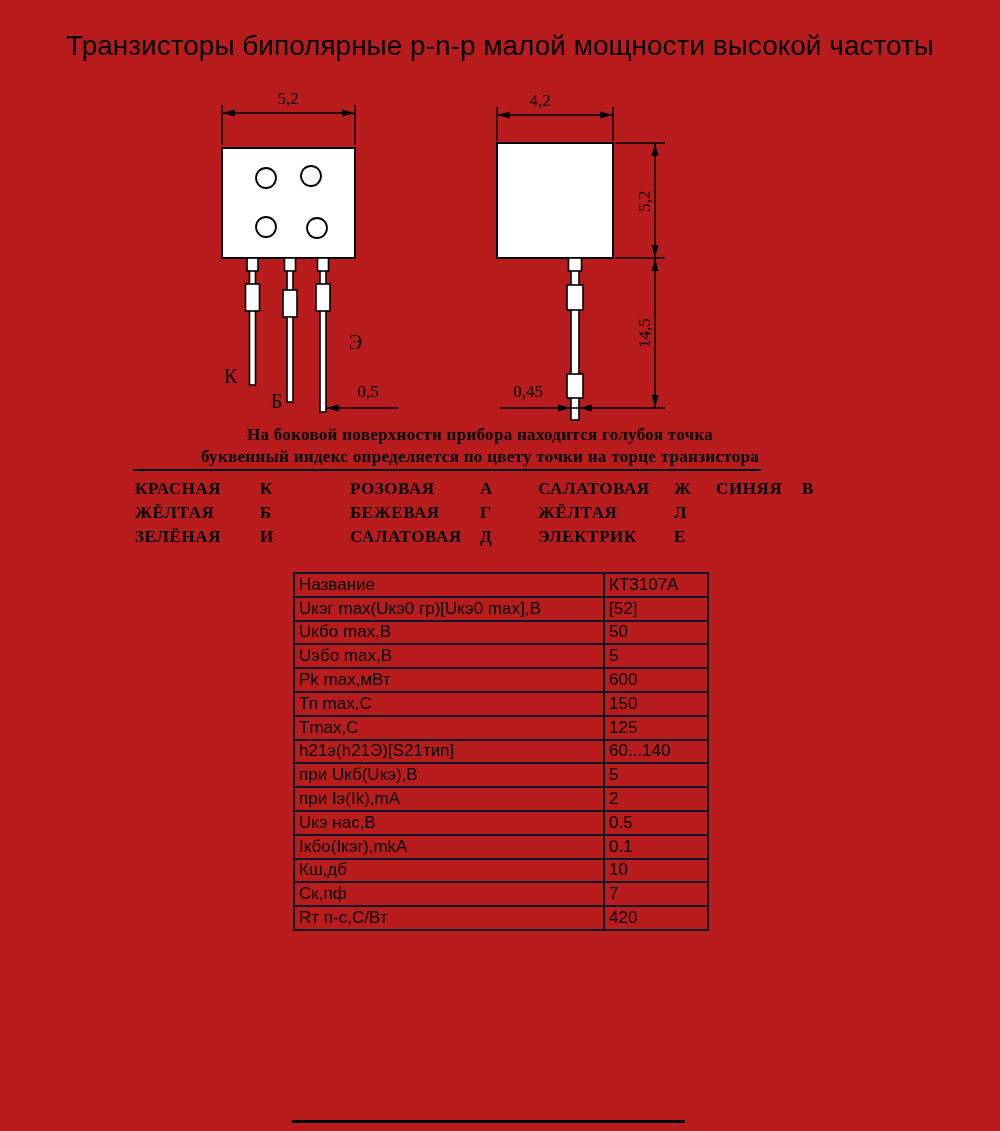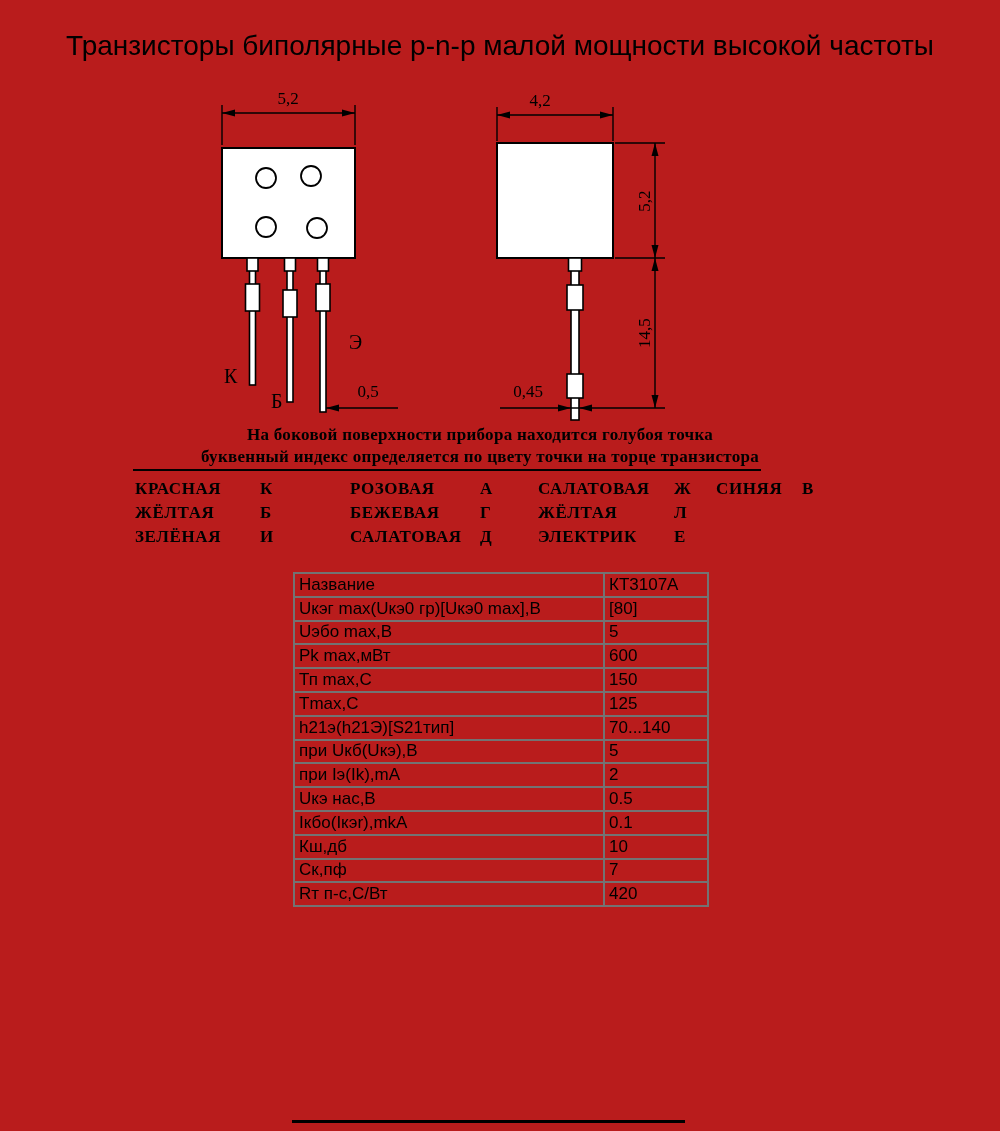--- a/index.html
+++ b/index.html
@@ -63,21 +63,21 @@
   }
   .params {
     position: absolute;
     top: 572px;
     left: 293px;
     border-collapse: collapse;
     font-family: "Liberation Sans", sans-serif;
     font-size: 17px;
   }
   .params td {
-    border: 2px solid #737373;
+    border: 2px solid #0f172a;
     padding: 0 4px;
     height: 23.8px;
     vertical-align: middle;
     white-space: nowrap;
   }
   .params td.pname { width: 310px; }
   .params td.pval  { width: 104px; }
   .footer-line {
     position: absolute;
     top: 1120px;
@@ -229,41 +229,45 @@
   </div>
 
   <table class="params">
     <tbody>
       <tr>
         <td class="pname">Название</td>
         <td class="pval">КТ3107А</td>
       </tr>
       <tr>
         <td class="pname">Uкэг max(Uкэ0 гр)[Uкэ0 max],В</td>
-        <td class="pval">[80]</td>
+        <td class="pval">[52]</td>
+      </tr>
+      <tr>
+        <td class="pname">Uкбо max,В</td>
+        <td class="pval">50</td>
       </tr>
       <tr>
         <td class="pname">Uэбо max,В</td>
         <td class="pval">5</td>
       </tr>
       <tr>
         <td class="pname">Pk max,мВт</td>
         <td class="pval">600</td>
       </tr>
       <tr>
         <td class="pname">Тп max,С</td>
         <td class="pval">150</td>
       </tr>
       <tr>
         <td class="pname">Tmax,С</td>
         <td class="pval">125</td>
       </tr>
       <tr>
         <td class="pname">h21э(h21Э)[S21тип]</td>
-        <td class="pval">70...140</td>
+        <td class="pval">60...140</td>
       </tr>
       <tr>
         <td class="pname">при Uкб(Uкэ),В</td>
         <td class="pval">5</td>
       </tr>
       <tr>
         <td class="pname">при Iэ(Ik),mA</td>
         <td class="pval">2</td>
       </tr>
       <tr>

